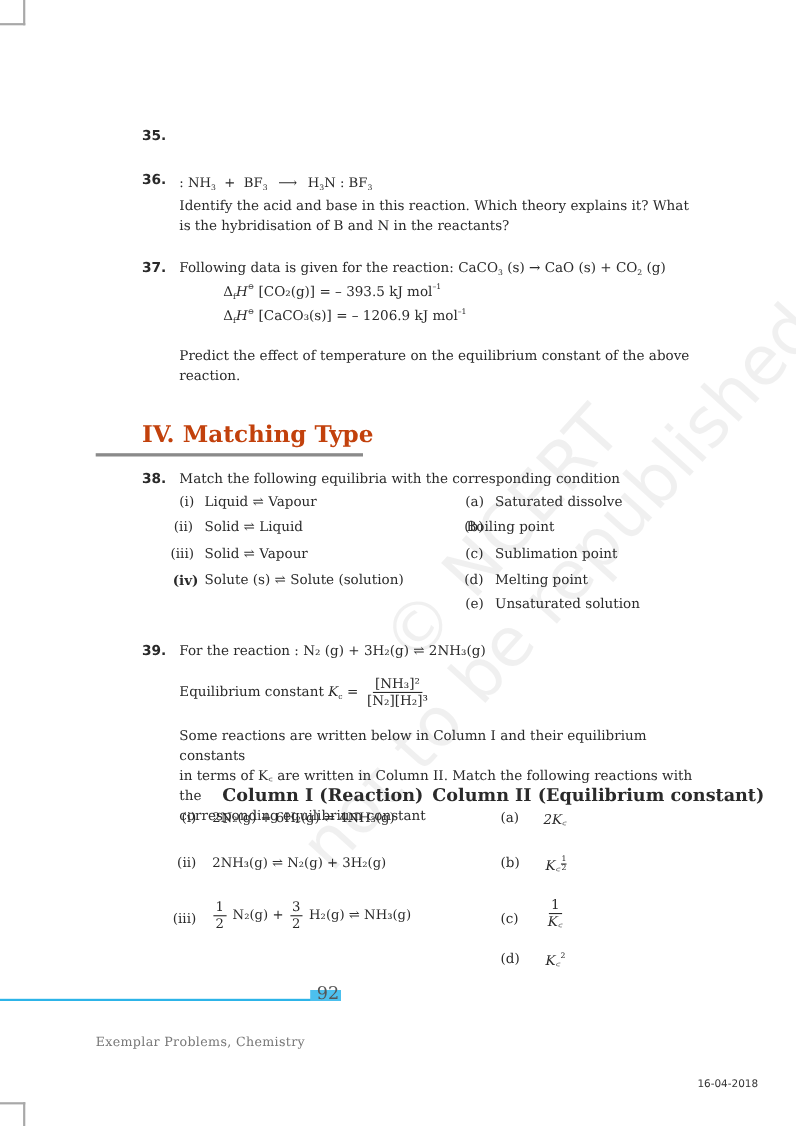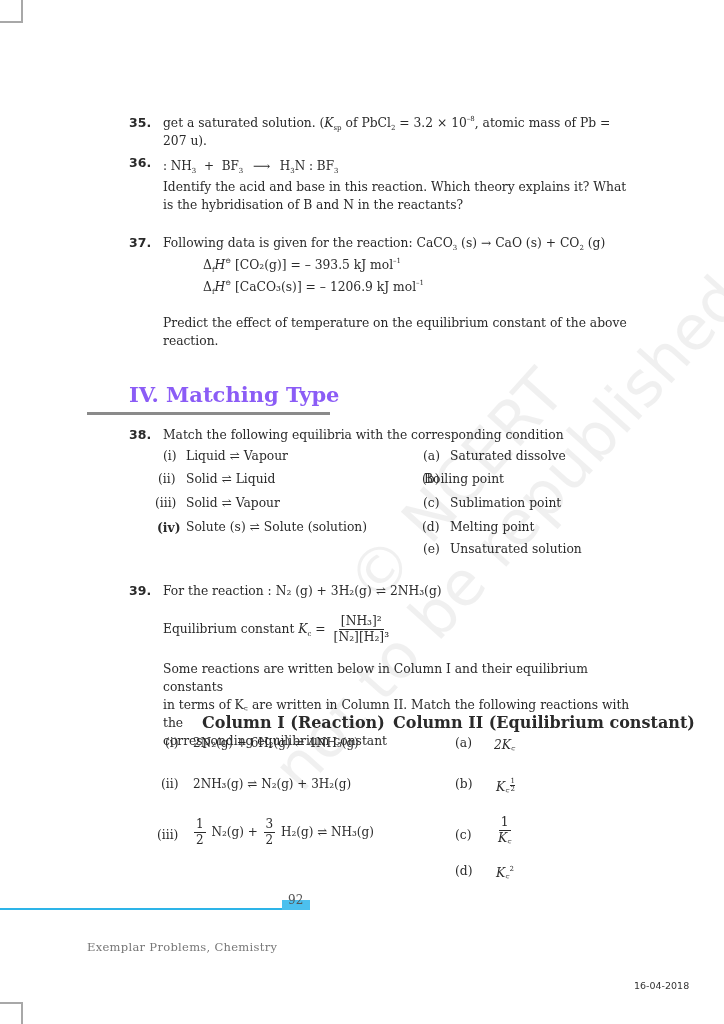--- a/index.html
+++ b/index.html
@@ -17,21 +17,21 @@
   .qbody { margin-left:34px; }
   sub, sup { font-size:7px; line-height:0; }
   sub { vertical-align:-3px; }
   sup { vertical-align:6px; }
   i.v { font-style:italic; }
 
   .abs { position:absolute; font-size:12.3px; white-space:nowrap; }
 
   .heading {
     position:absolute; left:129px; top:382px;
-    font-family:"DejaVu Serif", serif; font-weight:bold; font-size:21px; color:#8b5cf6;
+    font-family:"DejaVu Serif", serif; font-weight:bold; font-size:21px; color:#c2410c;
   }
   .heading-rule { position:absolute; left:87px; top:412px; width:243px; height:3px; background:#8a8a8a; }
 
   .eq { font-size:12px; }
   .arrow { display:inline-block; font-size:12px; margin:0 2px; }
 
   .frac { display:inline-flex; flex-direction:column; align-items:center; vertical-align:middle; margin:0 2px; }
   .frac .num { border-bottom:1px solid #2a2a2a; padding:0 2px; line-height:15px; }
   .frac .den { line-height:15px; padding:0 2px; }
 
@@ -39,38 +39,37 @@
 
   .watermark {
     position:absolute; left:150px; top:440px; transform:rotate(-48deg);
     font-family:"DejaVu Sans", sans-serif; font-size:62px; color:rgba(0,0,0,0.06);
     white-space:nowrap; pointer-events:none; line-height:70px; text-align:center;
   }
 
   .footer-line { position:absolute; left:0; top:908px; width:285px; height:2px; background:#2db4e8; }
   .footer-text { position:absolute; left:87px; top:894px; font-size:11.5px; color:#777; letter-spacing:0.3px;margin-top:46px; }
   .footer-page { position:absolute; left:282px; top:900px; width:28px; height:10px; background:#4cc0ee; }
-  .footer-num { position:absolute; left:288px; top:893px; font-size:12px; color:#555; }
+  .footer-num { position:absolute; left:288px; top:893px; font-size:16px; color:#555; }
   .date { position:absolute; left:587px; top:980px; font-family:"DejaVu Sans", sans-serif; font-size:9.5px; color:#333;margin-left:47px; }
 </style>
 </head>
 <body>
 
 <div class="crop crop-tl"></div>
 <div class="crop crop-bl"></div>
 
 <div class="watermark">
   <div>© NCERT</div>
   <div>not to be republished</div>
 </div>
 
 <div class="q" style="top:114px;">
   <span class="qnum">35.</span>
   <div class="qbody">
-    <div><span>get a saturated solution. (</span><i class="v">K</i><sub>sp</sub><span> of PbCl</span><sub>2</sub><span> = 3.2 × 10</span><sup>–8</sup><span>, atomic mass of Pb = 207 u).</span></div>
   </div>
 </div>
 
 <div class="q" style="top:154px;">
   <span class="qnum">36.</span>
   <div class="qbody">
     <div class="eq" style="margin-top:3px;"><span>: NH</span><sub>3</sub>&nbsp;&nbsp;<span>+</span>&nbsp;&nbsp;<span>BF</span><sub>3</sub>&nbsp;&nbsp;<span class="arrow">⟶</span>&nbsp;&nbsp;<span>H</span><sub>3</sub><span>N : BF</span><sub>3</sub></div>
     <div style="margin-top:3px;">Identify the acid and base in this reaction. Which theory explains it? What is the hybridisation of B and N in the reactants?</div>
   </div>
 </div>

